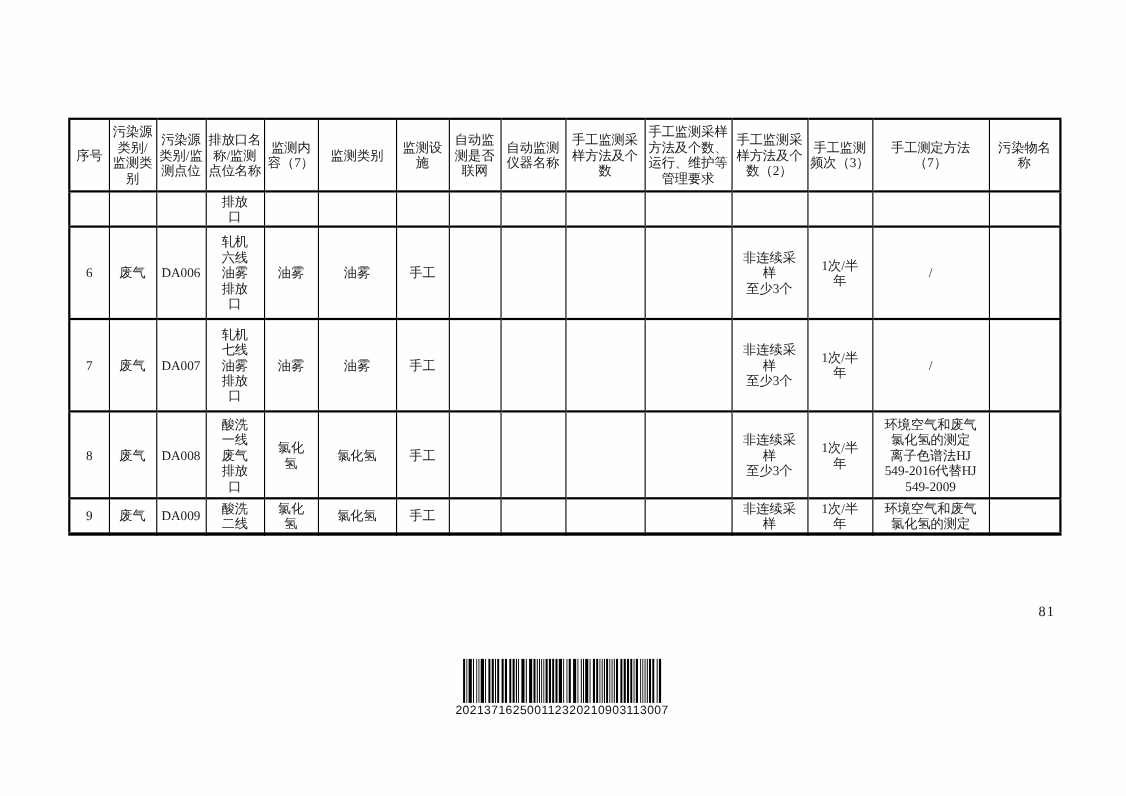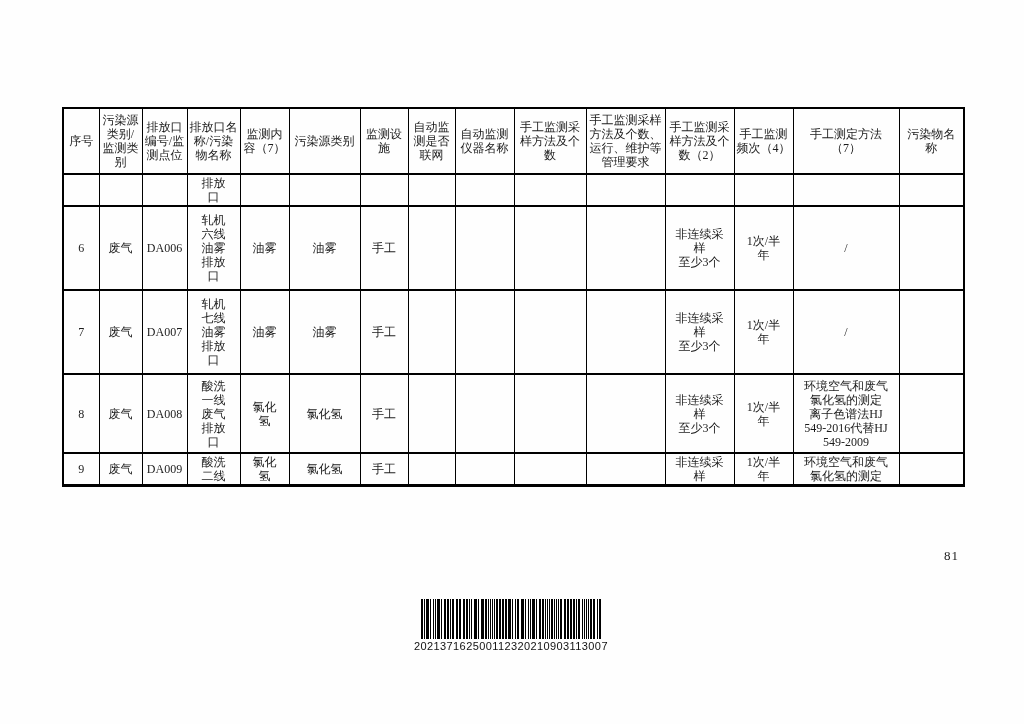--- a/index.html
+++ b/index.html
@@ -88,31 +88,31 @@
         <col style="width:79px">
         <col style="width:69px">
       <col style="width:59px">
         <col style="width:106px">
         <col style="width:65px">
     </colgroup>
     <thead>
       <tr>
         <th>序号</th>
         <th>污染源类别/监测类别</th>
-        <th>排放口编号/监测点位</th>
-        <th>排放口名称/污染物名称</th>
+        <th>污染源类别/监测点位</th>
+        <th>排放口名称/监测点位名称</th>
         <th>监测内容（7）</th>
-        <th>污染源类别</th>
+        <th>监测类别</th>
         <th>监测设施</th>
         <th>自动监测是否联网</th>
         <th>自动监测仪器名称</th>
         <th>手工监测采样方法及个数</th>
         <th>手工监测采样方法及个数、运行、维护等管理要求</th>
         <th>手工监测采样方法及个数（2）</th>
-        <th>手工监测频次（4）</th>
+        <th>手工监测频次（3）</th>
         <th>手工测定方法（7）</th>
         <th>污染物名称</th>
       </tr>
     </thead>
     <tbody>
         <tr style="height: 31px;">
           <td></td>
           <td></td>
           <td></td>
           <td>排放

